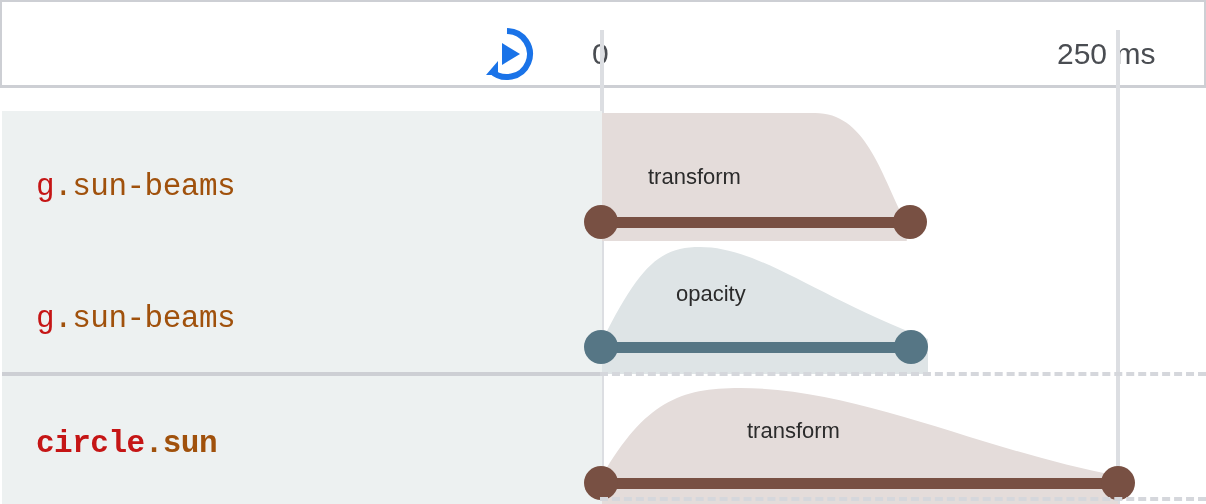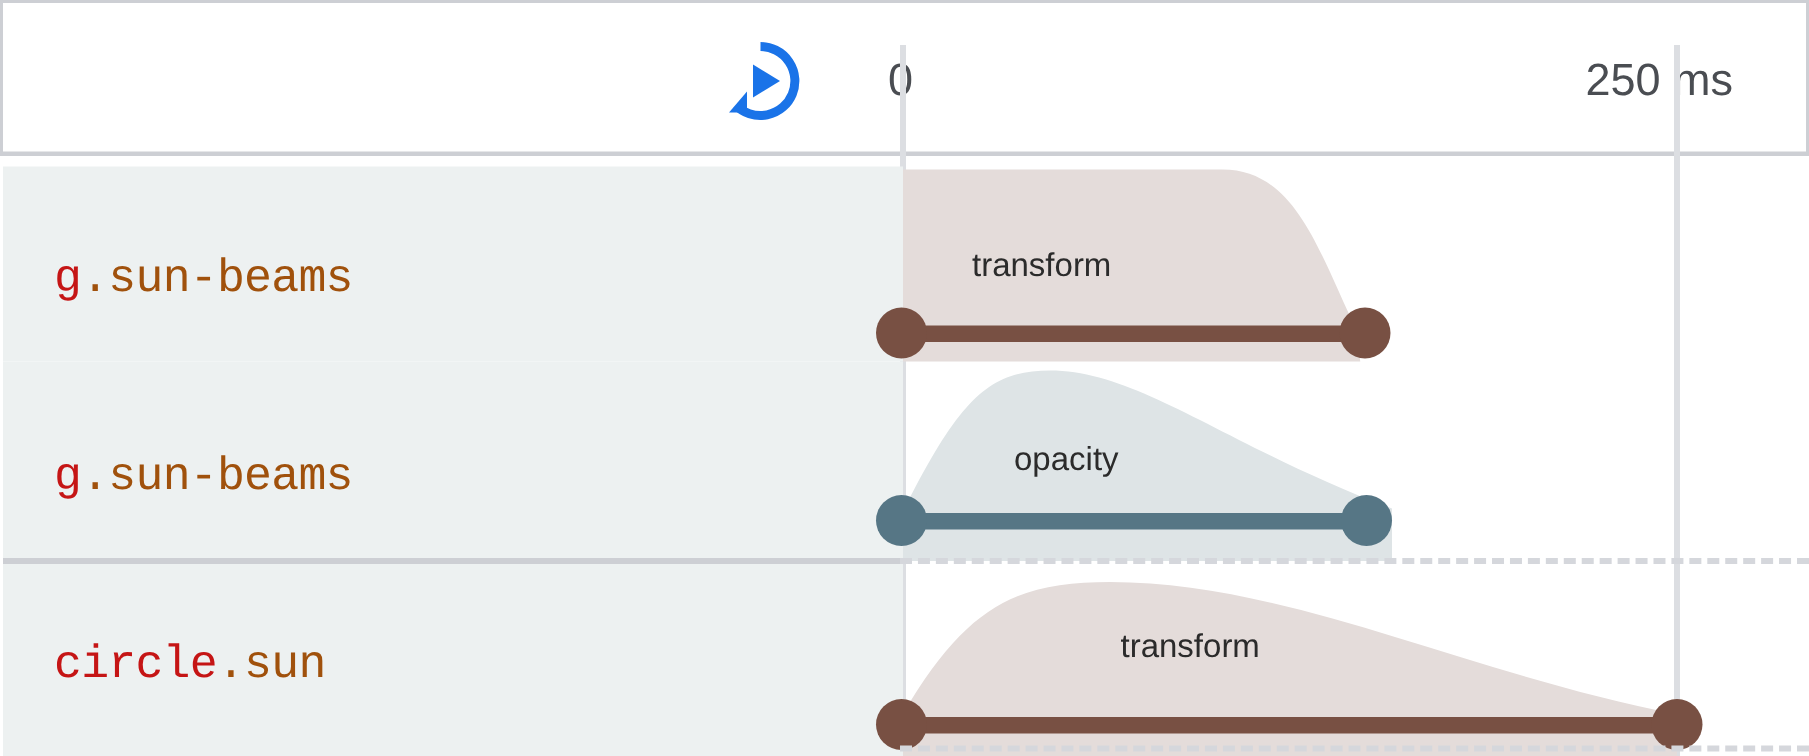--- a/index.html
+++ b/index.html
@@ -21,21 +21,21 @@
     background: #ffffff;
     box-sizing: border-box;
   }
 
   
   .toolbar {
     position: absolute;
     left: 0;
     top: 0;
     width: 1206px;
-    height: 104px;
+    height: 88px;
     background: #ffffff;
     border-top: 2px solid #cdcfd4;
     border-left: 2px solid #cdcfd4;
     border-right: 2px solid #cdcfd4;
     border-bottom: 3px solid #cdcfd4;
     box-sizing: border-box;
     text-align: right;
   }
 
   .replay-button {
@@ -113,21 +113,21 @@
   .row-name {
     position: absolute;
     left: 36px;
     font-size: 31px;
     font-family: "Liberation Mono", monospace;
     letter-spacing: -0.5px;
     white-space: nowrap;
   }
   .row-0 .row-name { top: 58px; }
   .row-1 .row-name { top: 60px; }
-  .row-2 .row-name { top: 50px; }
+  .row-2 .row-name { top: 50px; font-weight: bold; }
 
   .tag-name { color: #c51515; }
   .class-name { color: #a0510c; }
 
   
   .row-sep-solid {
     position: absolute;
     left: 2px;
     width: 600px;
     height: 4px;
@@ -234,21 +234,21 @@
 
       <div class="track">
         <svg class="easing-shape" width="1206" height="133" viewBox="0 0 1206 133">
           <path d="M602,100 C640,24 660,6 700,6 C760,6 820,58 928,98 L928,133 L602,133 Z" fill="#dee4e6"></path>
         </svg>
 
         <div class="bar-line" style="left:601px; top:101px; width:310px; background:#567685;"></div>
         <div class="bar-dot" style="left:584px; top:89px; background:#567685;"></div>
         <div class="bar-dot" style="left:894px; top:89px; background:#567685;"></div>
 
-        <div class="prop-label" style="left:676px; top:52px;">opacity</div>
+        <div class="prop-label" style="left:676px; top:40px;">opacity</div>
       </div>
 
       <div class="row-sep-solid" style="top:131px;"></div>
       <div class="row-sep-dashed" style="top:131px;"></div>
     </div>
 
     <div class="row row-2">
       <div class="row-gutter"></div>
 
       <div class="row-name">

